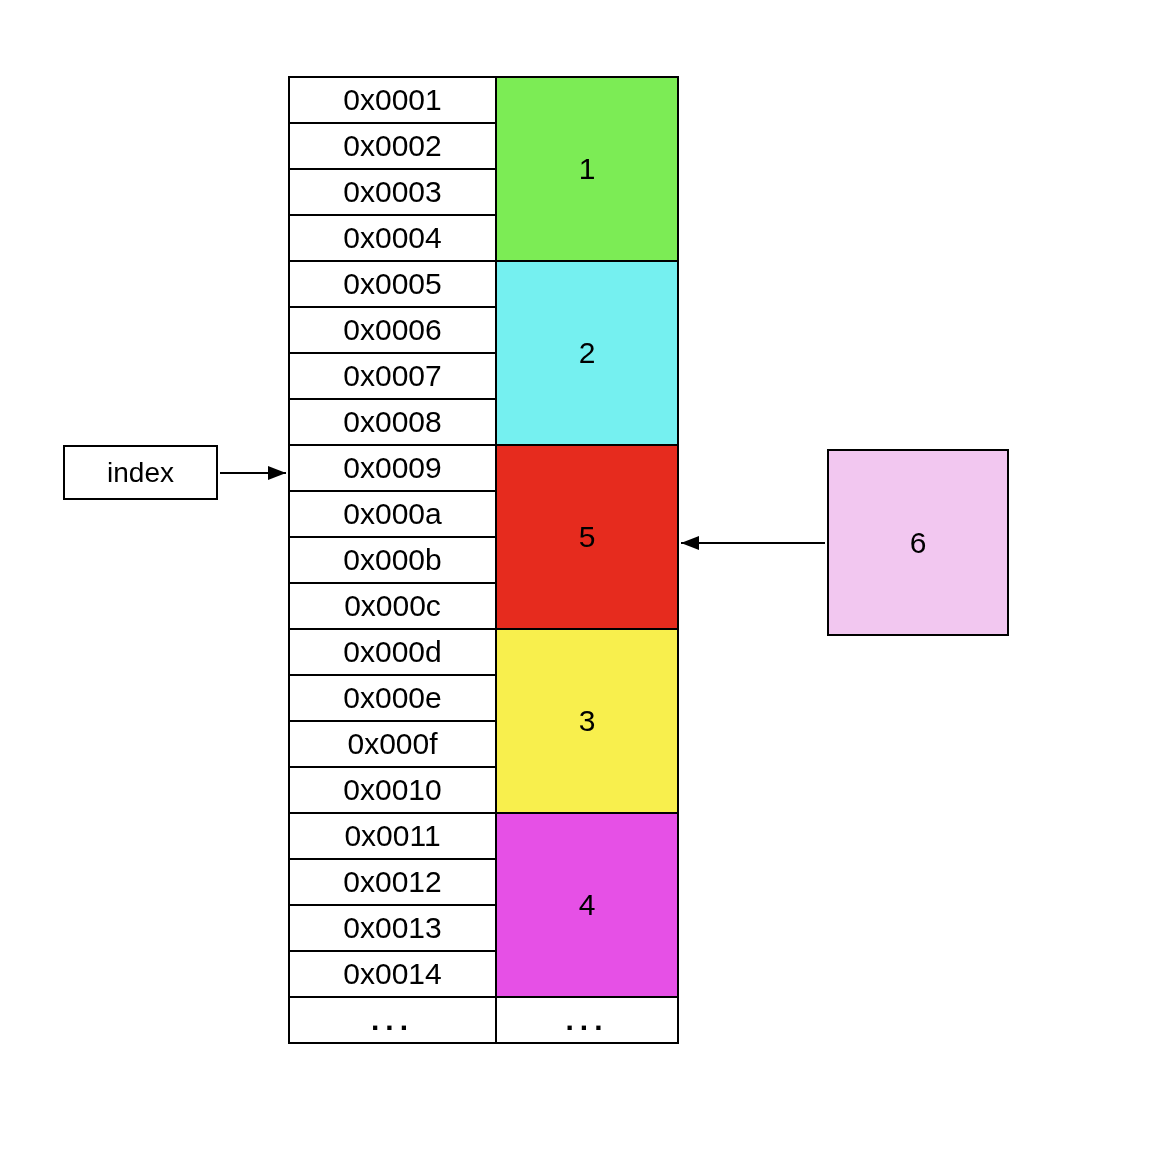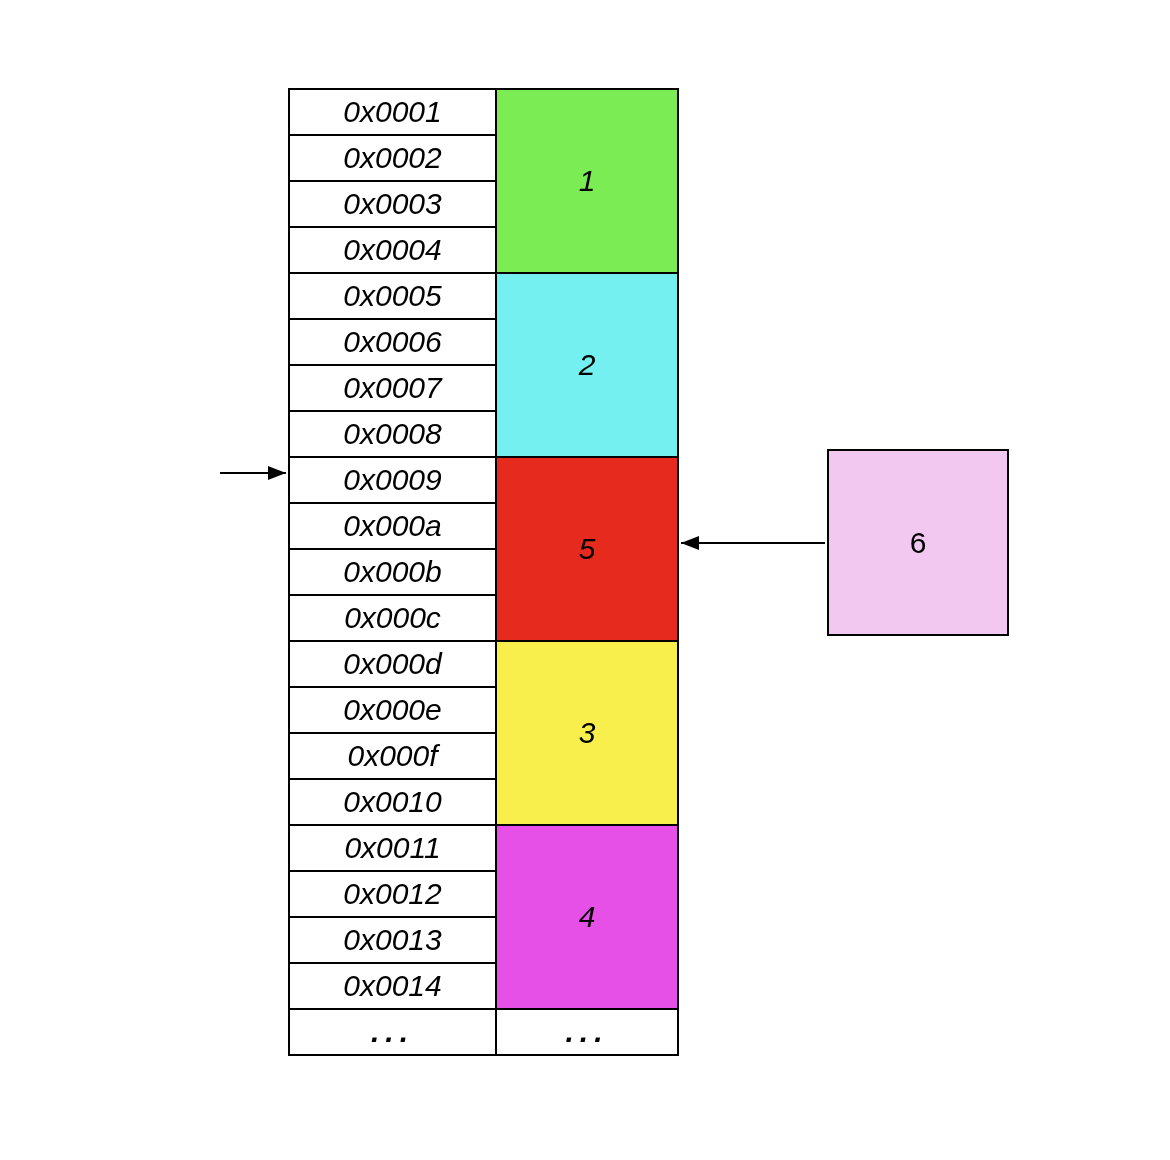--- a/index.html
+++ b/index.html
@@ -11,26 +11,25 @@
     width: 1170px;
     height: 1160px;
     background: #ffffff;
     overflow: hidden;
   }
 
   
   table.memory {
     position: absolute;
     left: 288px;
-    top: 88px;
+    top: 76px;
     width: 389px;
     height: 688px;
     border-collapse: collapse;
     table-layout: fixed;
-    font-style: italic;
   }
   table.memory col.addr-col  { width: 207px; }
   table.memory col.block-col { width: 182px; }
   table.memory td {
     border: 2px solid #000;
     text-align: center;
     vertical-align: middle;
     font-size: 30px;
     line-height: 1;
     background: #ffffff;
@@ -73,20 +72,23 @@
     left: 0;
     top: 0;
     pointer-events: none;
   }
 </style>
 </head>
 <body>
 
 <div class="canvas">
 
+  <div class="index-box">
+    <span>index</span>
+  </div>
 
   <table class="memory">
     <colgroup>
         <col class="addr-col">
         <col class="block-col">
       </colgroup>
     <tbody>
       <tr>
         <td class="addr">0x0001</td>
         <td class="block" rowspan="4" style="background-color: rgb(124, 236, 85);">1</td>

